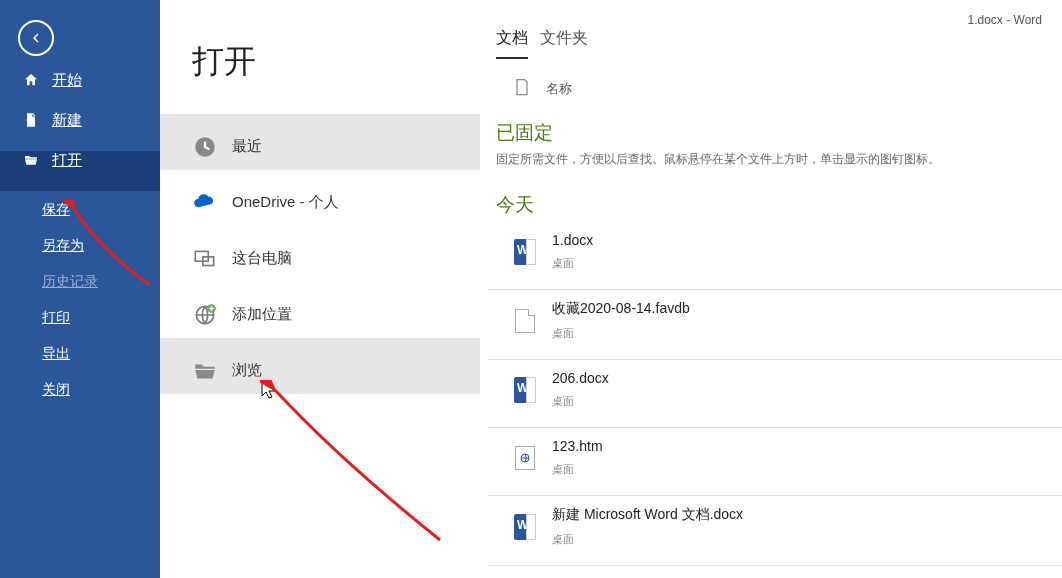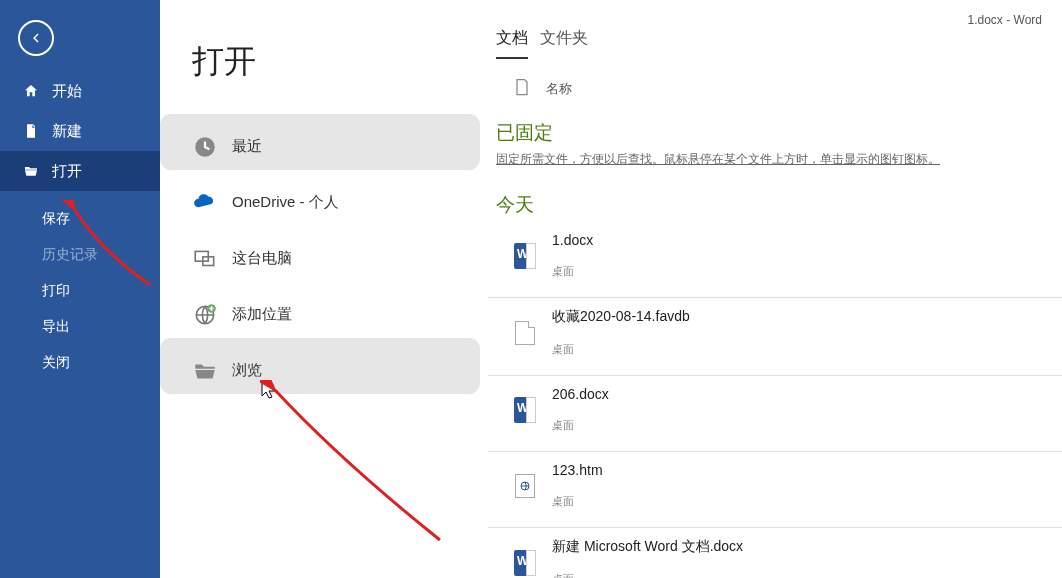--- a/index.html
+++ b/index.html
@@ -2,48 +2,48 @@
 <html><head>
 <meta charset="utf-8">
 <style>
   * { box-sizing: border-box; margin: 0; padding: 0; }
   html, body { width: 1062px; height: 578px; font-family: "Segoe UI", "Microsoft YaHei", sans-serif; background: #fff; overflow: hidden; }
   .root { display: flex; width: 100%; height: 100%; }
   .sidebar { width: 160px; background: #2b579a; color: #fff; display: flex; flex-direction: column; padding-top: 10px; }
   .titlebar { position: absolute; top: 13px; right: 20px; font-size: 12px; color: #555; z-index: 5; }
   .back-btn { width: 36px; height: 36px; border: 2px solid #fff; border-radius: 50%; margin: 10px 0 15px 18px; display: flex; align-items: center; justify-content: center; cursor: pointer; }
   .back-btn svg { width: 18px; height: 18px; fill: #fff; }
-  .nav-item { display: flex; align-items: center; height: 40px; padding: 0 22px; font-size: 15px; cursor: pointer; color: #fff; }
+  .nav-item { display: flex; align-items: flex-start; height: 40px; padding: 0 22px; font-size: 15px; cursor: pointer; color: #fff; text-decoration: underline; }
   .nav-item.selected { background: #1a3e78; }
   .nav-item .ico { width: 18px; height: 18px; margin-right: 12px; display: inline-flex; align-items: center; justify-content: center; }
   .nav-item .ico svg { width: 16px; height: 16px; fill: #fff; }
   .nav-sep { height: 10px; }
   .nav-sub { padding-left: 42px; font-size: 14px; height: 36px; }
   .nav-sub.dim { color: #9ab0d2; }
   .middle { width: 320px; background: #fff; padding: 0; }
   .page-title { font-size: 32px; color: #222; padding: 40px 0 30px 32px; }
   .loc-list { }
-  .loc-item { display: flex; align-items: center; height: 56px; padding: 9px 0 0 32px; cursor: pointer; border-radius: 11px; }
+  .loc-item { display: flex; align-items: center; height: 56px; padding: 9px 0 0 32px; cursor: pointer; }
   .loc-item.sel { background: #e6e6e6; }
   .loc-item .lico { width: 40px; display: flex; align-items: center; justify-content: flex-start; }
   .loc-item .lico svg { width: 26px; height: 26px; }
   .loc-item .lab { font-size: 15px; color: #333; }
   .loc-item .sub { font-size: 11px; color: #999; }
   .right { flex: 1; padding: 28px 0 0 8px; position: relative; overflow: hidden; }
   .tabs { display: flex; gap: 12px; padding-left: 8px; }
   .tab { font-size: 16px; color: #555; padding-bottom: 8px; cursor: pointer; }
   .tab.active { color: #222; border-bottom: 2px solid #333; font-weight: 500; }
   .name-row { display: flex; align-items: center; padding: 18px 4px 6px 24px; color: #555; font-size: 13px; }
   .name-row .fico { width: 20px; margin-right: 14px; }
   .section-title { font-size: 19px; color: #4d7c0f; padding: 14px 0 4px 8px; }
-  .section-desc { font-size: 12px; color: #666; padding: 0 20px 10px 8px; line-height: 1.5; text-decoration: underline; }
+  .section-desc { font-size: 12px; color: #666; padding: 0 20px 10px 8px; line-height: 1.5; }
   .file-item { display: flex; align-items: center; padding: 10px 0 18px 24px; border-bottom: 1px solid #e0e0e0; cursor: pointer; }
   .file-item .fico { width: 26px; height: 26px; margin-right: 14px; display: flex; align-items: center; justify-content: center; }
   .file-item .fname { font-size: 14px; color: #222; }
-  .file-item .floc { font-size: 11px; color: #888; margin-top: 16px; }
+  .file-item .floc { font-size: 11px; color: #888; margin-top: 8px; }
   .docx-ico { width: 22px; height: 26px; background: #2b579a; border-radius: 2px; position: relative; }
   .docx-ico::before { content: "W"; position: absolute; left: 3px; top: 4px; font-size: 12px; font-weight: bold; color: #fff; }
   .docx-ico::after { content: ""; position: absolute; right: 0; top: 0; bottom: 0; width: 8px; background: #fff; border: 1px solid #ccc; }
   .file-gen { width: 20px; height: 24px; border: 1px solid #aaa; background: #fff; position: relative; }
   .file-gen::before { content: ""; position: absolute; right: -1px; top: -1px; width: 6px; height: 6px; background: #fff; border-left: 1px solid #aaa; border-bottom: 1px solid #aaa; }
   .htm-ico { width: 20px; height: 24px; border: 1px solid #aaa; background: #fff; position: relative; display:flex; align-items:center; justify-content:center; }
   .htm-ico svg { width: 12px; height: 12px; }
   
   .anno { position: absolute; pointer-events: none; z-index: 20; }
 </style>
@@ -80,20 +80,23 @@
       <span class="ico">
           <svg viewBox="0 0 24 24">
             <path d="M3 6h6l2 2h10v2H3zM3 11h18l-2 8H5z"></path>
           </svg>
         </span>
       <span>打开</span>
     </div>
     <div class="nav-sep"></div>
     <div class="nav-item nav-sub">
         <span>保存</span>
+      </div>
+    <div class="nav-item nav-sub">
+        <span>另存为</span>
       </div>
     <div class="nav-item nav-sub dim">
         <span>历史记录</span>
       </div>
     <div class="nav-item nav-sub">
         <span>打印</span>
       </div>
     <div class="nav-item nav-sub">
         <span>导出</span>
       </div>

